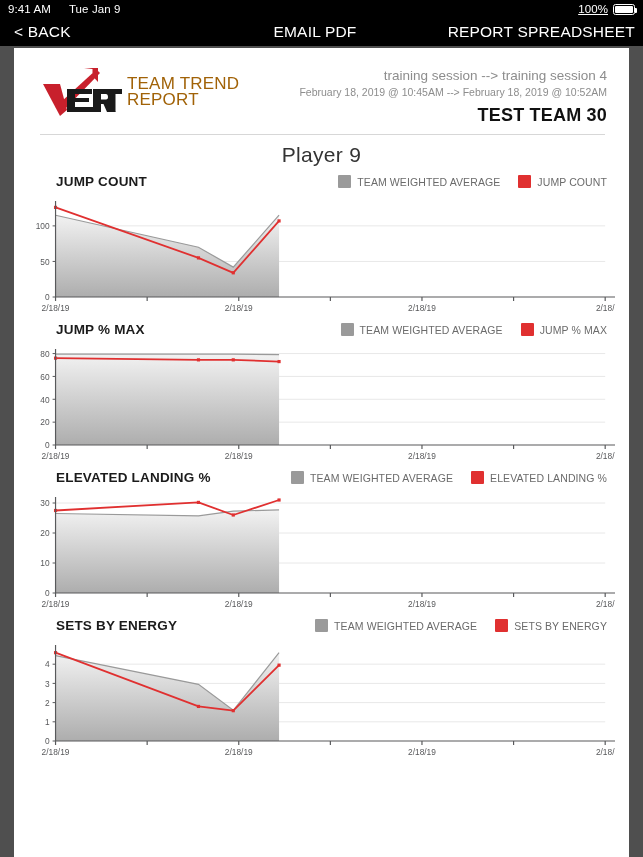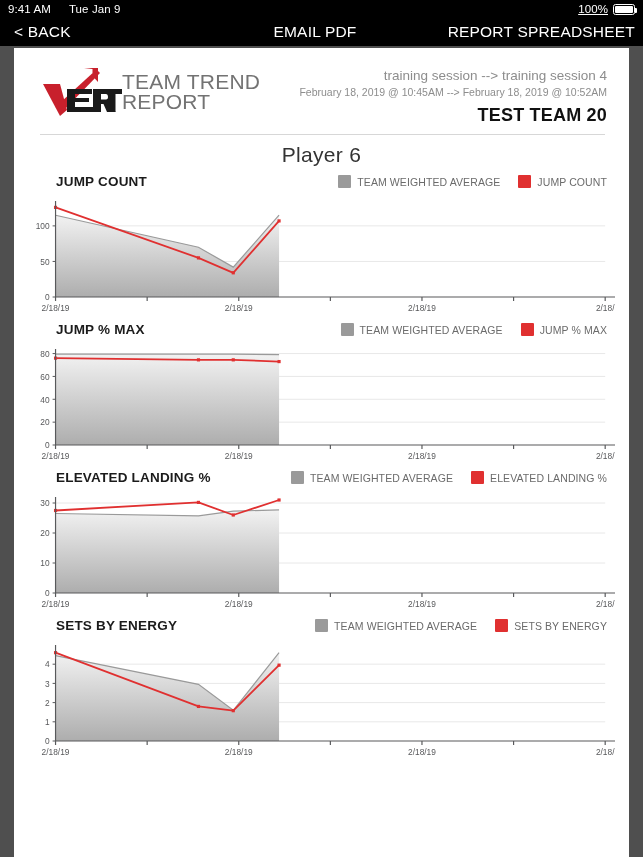--- a/index.html
+++ b/index.html
@@ -56,22 +56,22 @@
   }
 
   
   .rep-head {
     display: flex; align-items: flex-start;
     padding: 4px 22px 0 26px;
   }
   .logo-block { display: flex; align-items: center; padding-top: 4px; }
   .logo-mark { width: 82px; height: 52px; }
   .logo-words {
-    color: #737373; line-height: 0.96;
-    font-size: 21px; letter-spacing: .2px;
+    margin-left: 5px; color: #a16207; line-height: 0.96;
+    font-size: 17px; letter-spacing: .2px;
   }
   .logo-words div { white-space: nowrap; }
 
   .head-right {
     margin-left: auto; text-align: right; padding-top: 6px;
   }
   .hr-session { color: #8d8d8d; font-size: 13.5px; line-height: 1.25; }
   .hr-dates { color: #8d8d8d; font-size: 10.5px; line-height: 1.5; }
   .hr-team {
     color: #111; font-size: 18px; font-weight: 700;
@@ -145,26 +145,26 @@
         <circle cx="79" cy="25" r="1.6" fill="#1a1a1a"></circle>
       </svg>
       <div class="logo-words">
         <div>TEAM TREND</div>
         <div>REPORT</div>
       </div>
     </div>
     <div class="head-right">
       <div class="hr-session">training session --&gt; training session 4</div>
       <div class="hr-dates">February 18, 2019 @ 10:45AM --&gt; February 18, 2019 @ 10:52AM</div>
-      <div class="hr-team">TEST TEAM 20</div>
+      <div class="hr-team">TEST TEAM 30</div>
     </div>
   </div>
 
   <div class="divider"></div>
-  <div class="player-title">Player 6</div>
+  <div class="player-title">Player 9</div>
 
   <div class="charts" id="charts-root">
         <div class="chart-block">
           <div class="chart-head">
             <div class="chart-title">JUMP COUNT</div>
             <div class="legend">
               <div class="legend-item">
                 <span class="swatch" style="background: rgb(154, 154, 154);"></span>
                 <span class="legend-label">TEAM WEIGHTED AVERAGE</span>
               </div>

